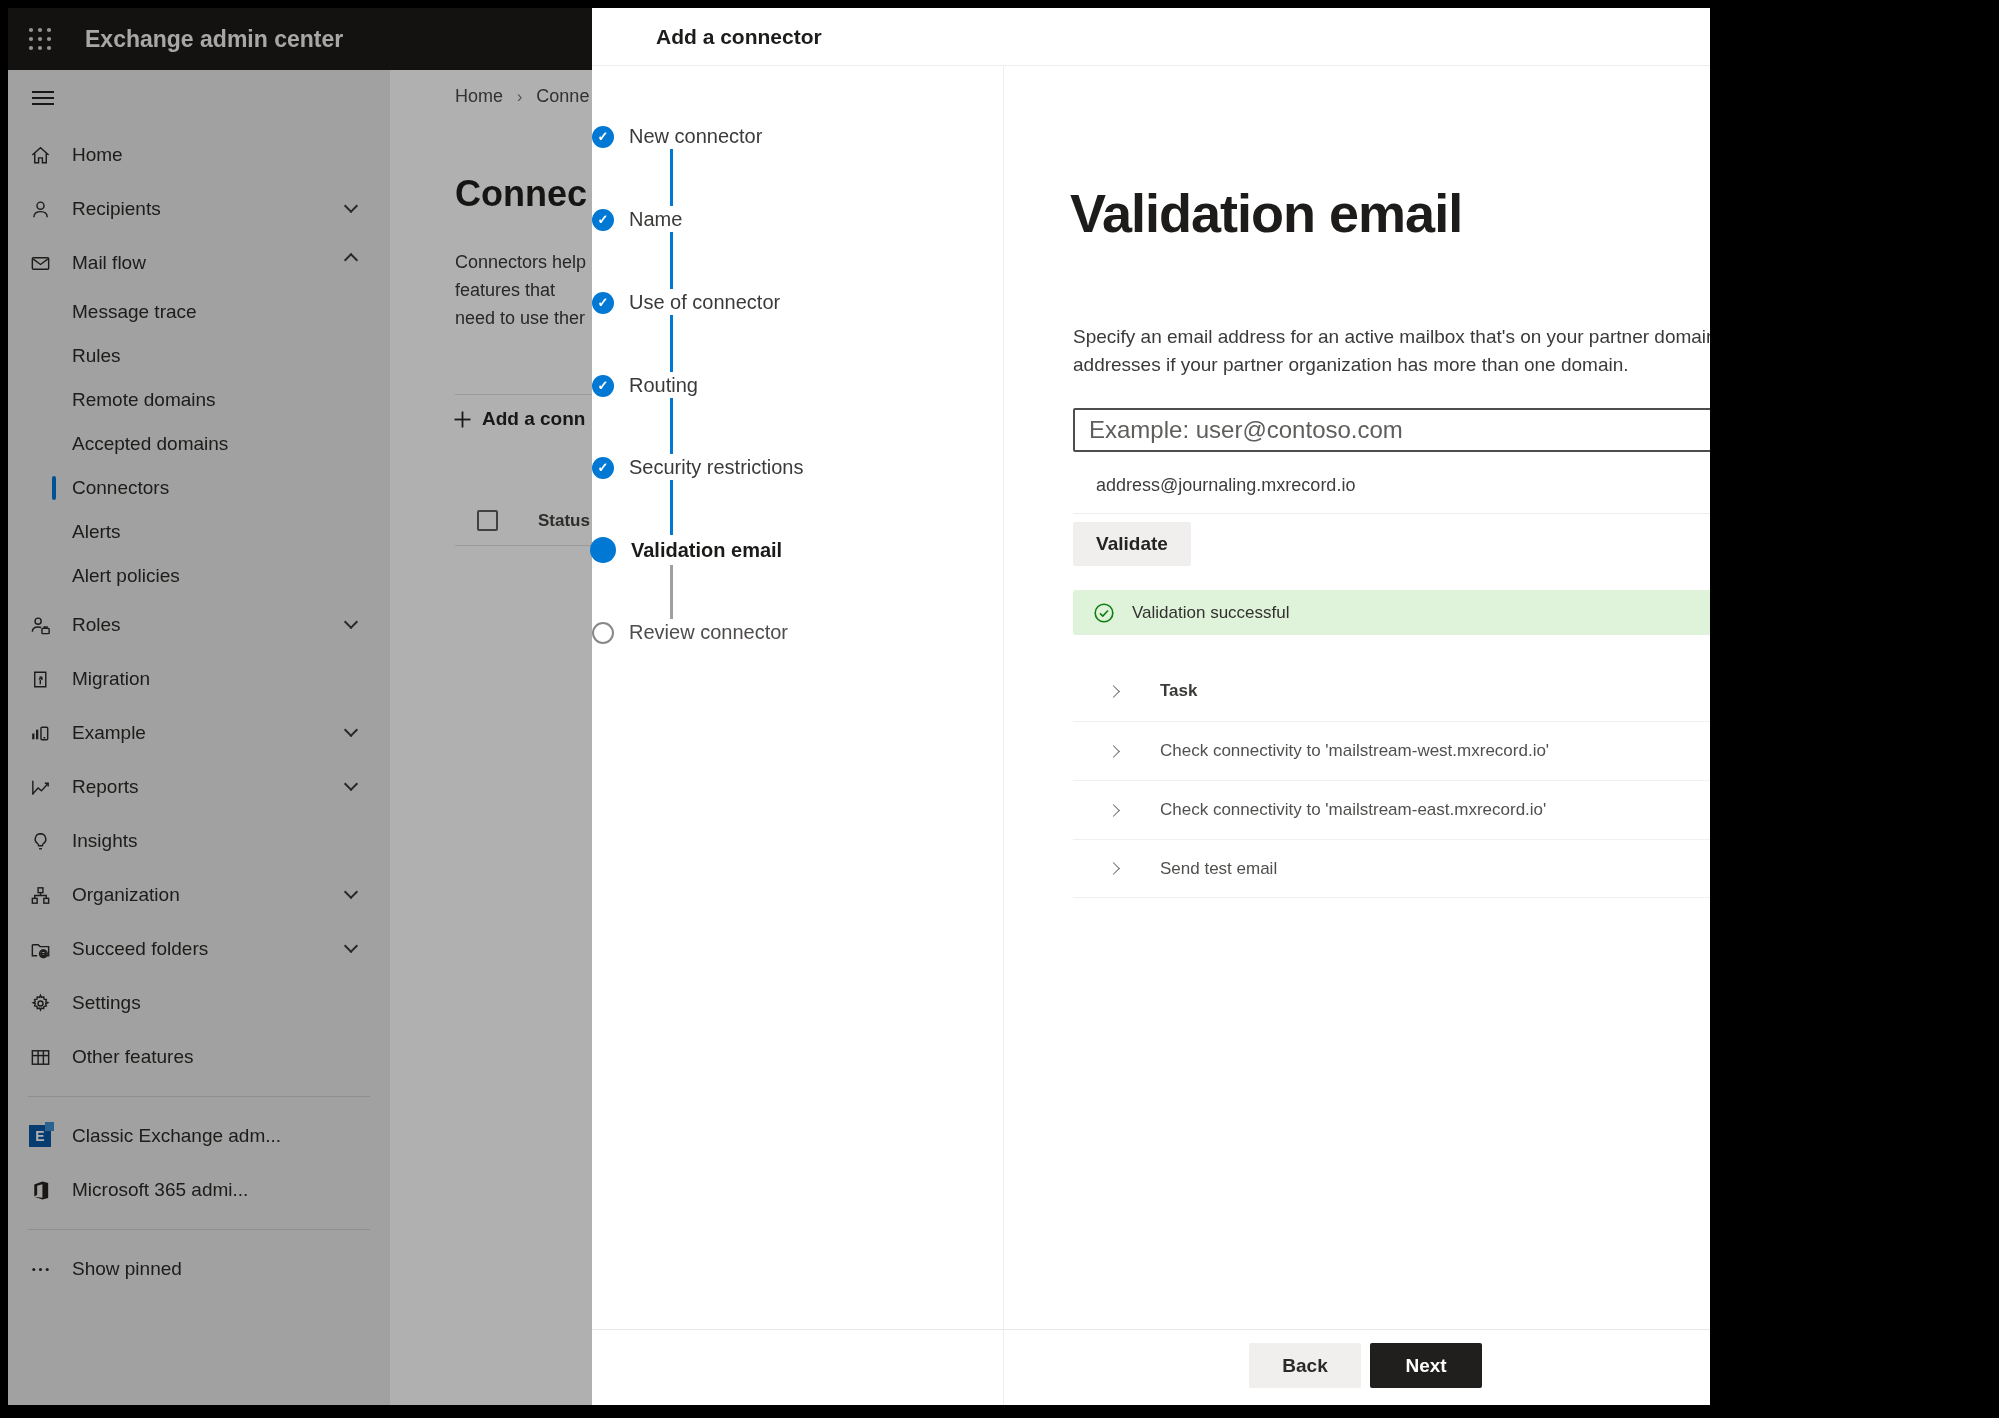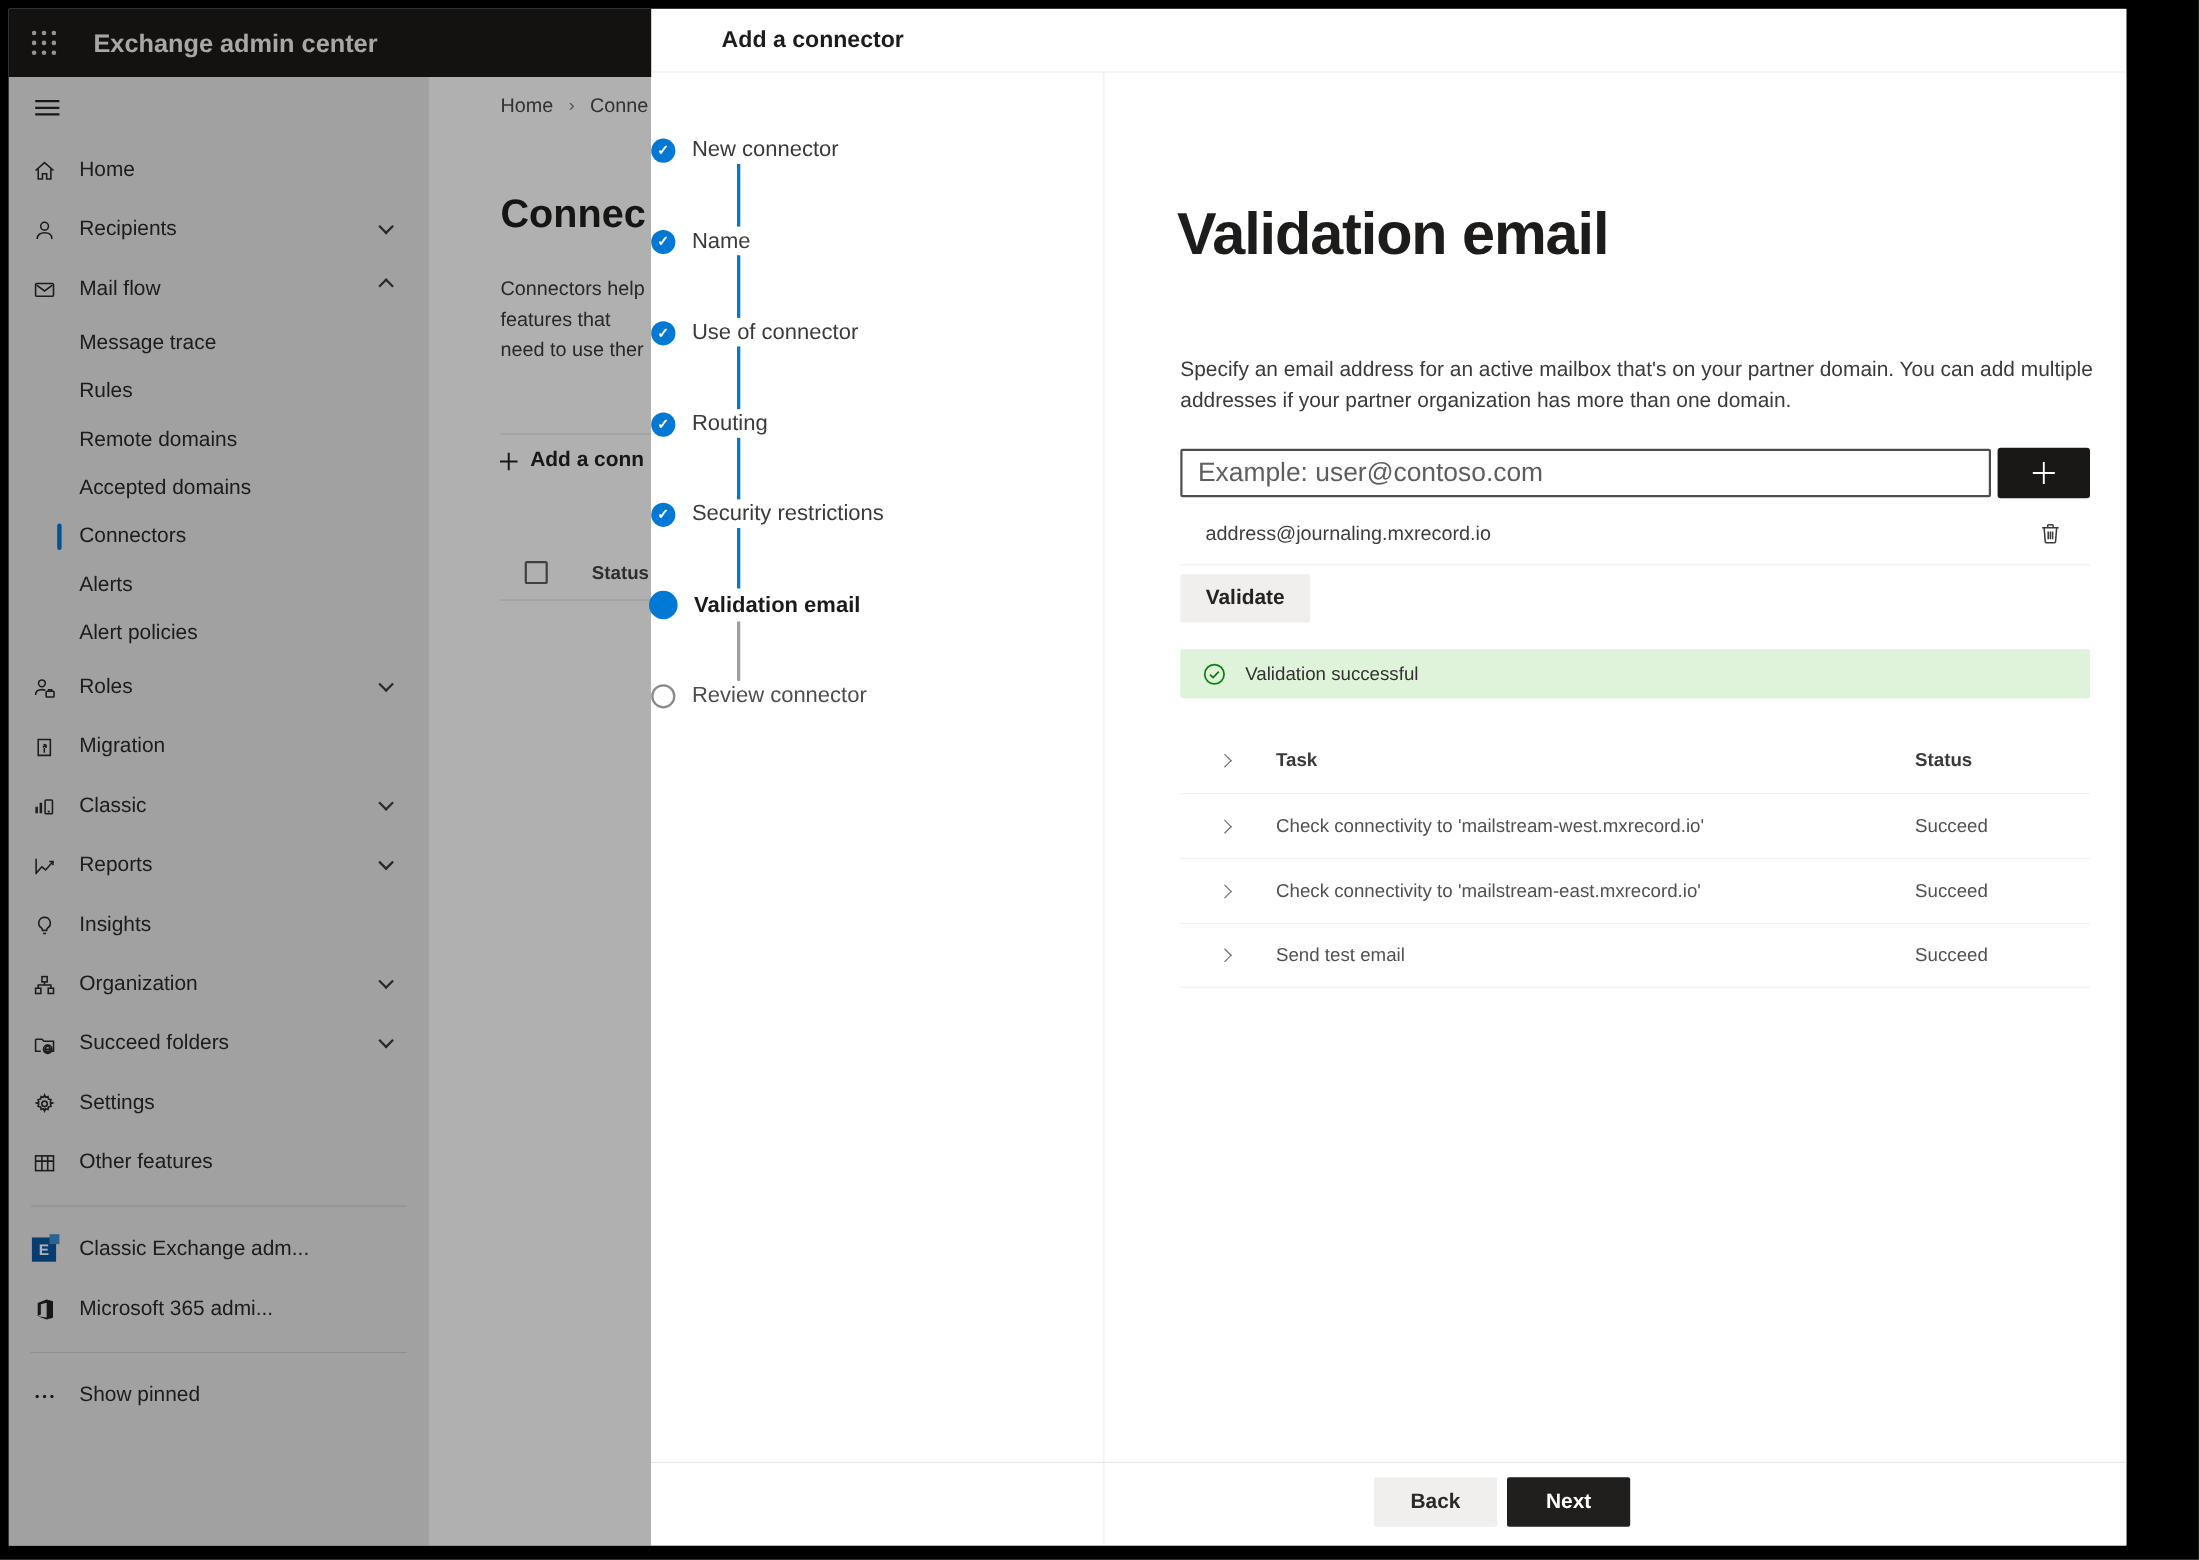--- a/index.html
+++ b/index.html
@@ -1,18 +1,18 @@
 <!DOCTYPE html>
 <html><head>
 <meta charset="utf-8">
 <style>
   * { margin:0; padding:0; box-sizing:border-box; }
   html,body { width:1999px; height:1418px; }
   body { background:#000; position:relative; font-family:"Liberation Sans", sans-serif; }
-  .screen { position:absolute; left:8px; top:8px; width:1925px; height:1397px; background:#fff; overflow:hidden; }
+  .screen { position:absolute; left:8px; top:8px; width:1702px; height:1397px; background:#fff; overflow:hidden; }
 
   
   .topbar { position:absolute; left:0; top:0; width:100%; height:62px; background:#1c1b1a; }
   .waffle { position:absolute; left:18px; top:17px; width:28px; height:28px; border:none; background:transparent; cursor:pointer; }
   .topbar-title { position:absolute; left:77px; top:0; line-height:62px; font-size:23px; font-weight:600; color:#f3f2f1; }
 
   
   .sidebar { position:absolute; left:0; top:62px; width:382px; height:1335px; background:#ebeae9; color:#2b2a29; }
   .hamburger { position:absolute; left:20px; top:14px; width:30px; height:30px; background:transparent; border:none; cursor:pointer; }
   .nav { position:absolute; left:0; top:58px; width:100%; }
@@ -202,21 +202,21 @@
 
       <div class="srow">
         <span class="ic">
             <svg width="23" height="23" viewBox="0 0 24 24" fill="none" stroke="#2b2a29" stroke-width="1.5">
               <line x1="4.5" y1="18" x2="4.5" y2="12" stroke-width="2.4"></line>
               <line x1="8.5" y1="18" x2="8.5" y2="8" stroke-width="2.4"></line>
               <rect x="12.5" y="5.5" width="7" height="13" rx="1"></rect>
               <line x1="15" y1="16.5" x2="17" y2="16.5"></line>
             </svg>
           </span>
-        <span>Classic</span>
+        <span>Example</span>
         <span class="edge cv down"></span>
       </div>
 
       <div class="srow">
         <span class="ic">
             <svg width="23" height="23" viewBox="0 0 24 24" fill="none" stroke="#2b2a29" stroke-width="1.5">
               <path d="M4 18.5 L9.5 12.5 L13 15.5 L20 7.5"></path>
               <path d="M16.5 7.5 H20 V11"></path>
               <path d="M4 5 V19.5"></path>
             </svg>

